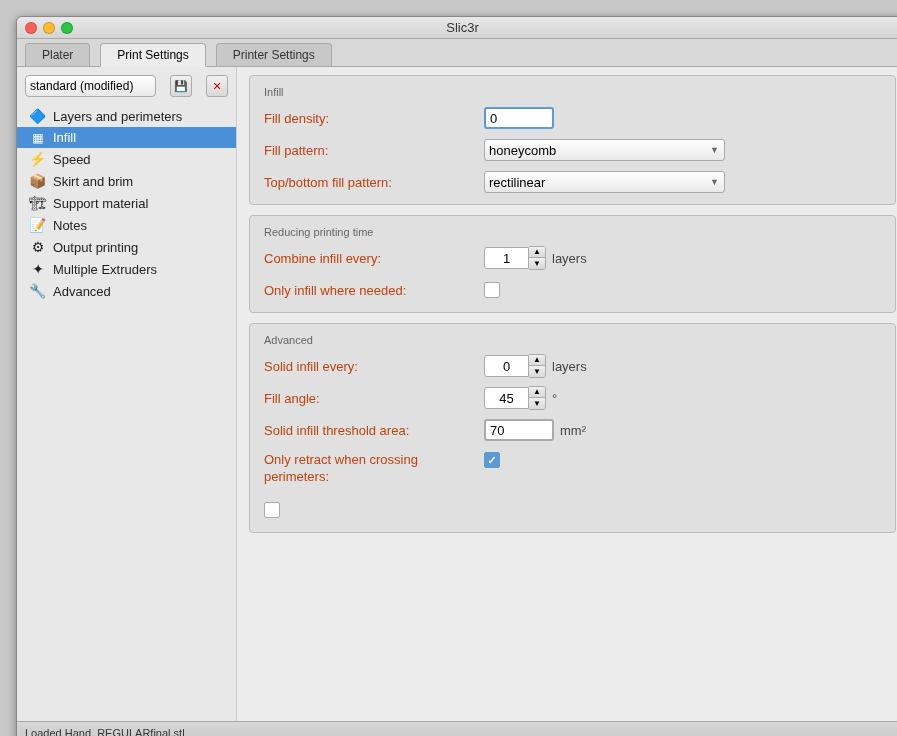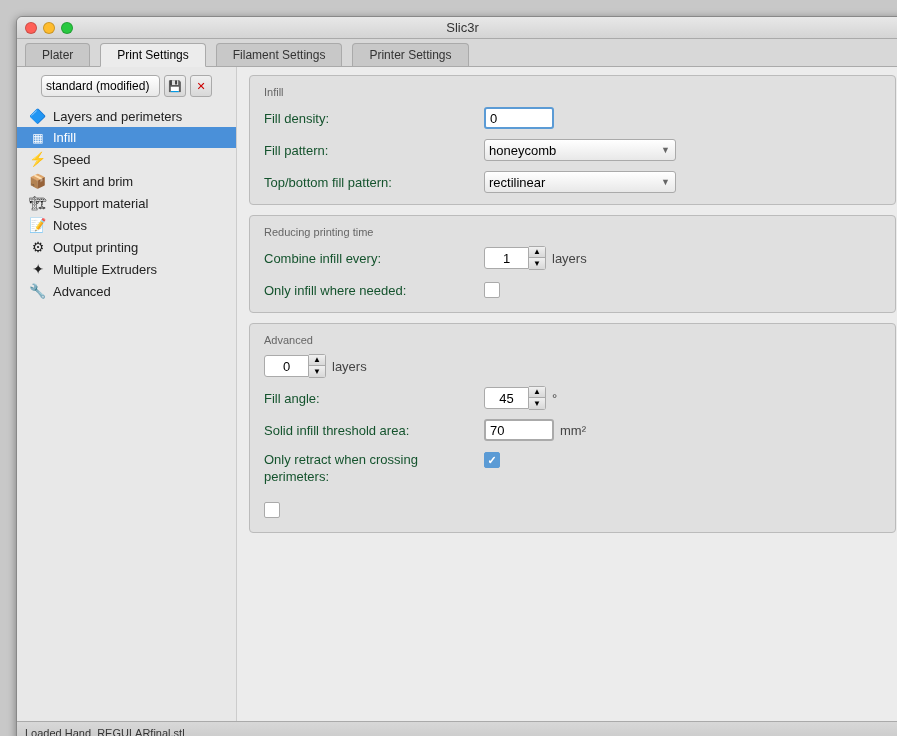--- a/index.html
+++ b/index.html
@@ -97,22 +97,22 @@
       background: #e8e8e8;
       border-right: 1px solid #ccc;
       display: flex;
       flex-direction: column;
       padding: 4px 0;
     }
 
     .preset-row {
       display: flex;
       align-items: center;
-      padding: 4px 24px;
-      gap: 4px;
+      padding: 4px 8px;
+      gap: 14px;
     }
     .preset-select {
       flex: 1;
       height: 22px;
       border: 1px solid #aaa;
       border-radius: 4px;
       background: linear-gradient(to bottom, #fff, #e8e8e8);
       font-size: 12px;
       padding: 0 4px;
       appearance: none;
@@ -176,21 +176,21 @@
       display: flex;
       align-items: center;
       margin-bottom: 8px;
       min-height: 24px;
     }
     .form-row:last-child { margin-bottom: 0; }
 
     .form-label {
       width: 220px;
       font-size: 13px;
-      color: #14532d;
+      color: #c2410c;
       flex-shrink: 0;
     }
 
     .form-control {
       display: flex;
       align-items: center;
       gap: 6px;
     }
 
     .text-input {
@@ -204,21 +204,21 @@
       outline: none;
     }
 
     .select-input {
       height: 22px;
       border: 1px solid #aaa;
       border-radius: 3px;
       background: linear-gradient(to bottom, #fff, #e8e8e8);
       font-size: 13px;
       padding: 0 4px;
-      width: 192px;
+      width: 241px;
       appearance: none;
       cursor: pointer;
     }
 
     .select-wrapper {
       position: relative;
       display: inline-block;
     }
     .select-wrapper::after {
       content: "▼";
@@ -326,21 +326,20 @@
       <div class="tb-btn tb-close"></div>
       <div class="tb-btn tb-min"></div>
       <div class="tb-btn tb-max"></div>
     </div>
     <span class="titlebar-title">Slic3r</span>
   </div>
 
   <div class="tabbar">
     <div class="tab">Plater</div>
     <div class="tab active">Print Settings</div>
-    <div class="tab">Filament Settings</div>
     <div class="tab">Printer Settings</div>
   </div>
 
   <div class="main-area">
 
     <div class="sidebar">
       <div class="preset-row">
         <select class="preset-select">
           <option>standard (modified)</option>
         </select>
@@ -457,20 +456,21 @@
           <div class="form-control">
             <div class="unchecked-box"></div>
           </div>
         </div>
       </div>
 
       <div class="section">
         <div class="section-title">Advanced</div>
 
         <div class="form-row">
+          <div class="form-label">Solid infill every:</div>
           <div class="form-control">
             <div class="spinner-group">
               <input type="text" class="spinner-input" value="0" style="">
               <div class="spinner-btns">
                 <button class="spinner-btn">▲</button>
                 <button class="spinner-btn">▼</button>
               </div>
             </div>
             <span class="unit-label">layers</span>
           </div>

